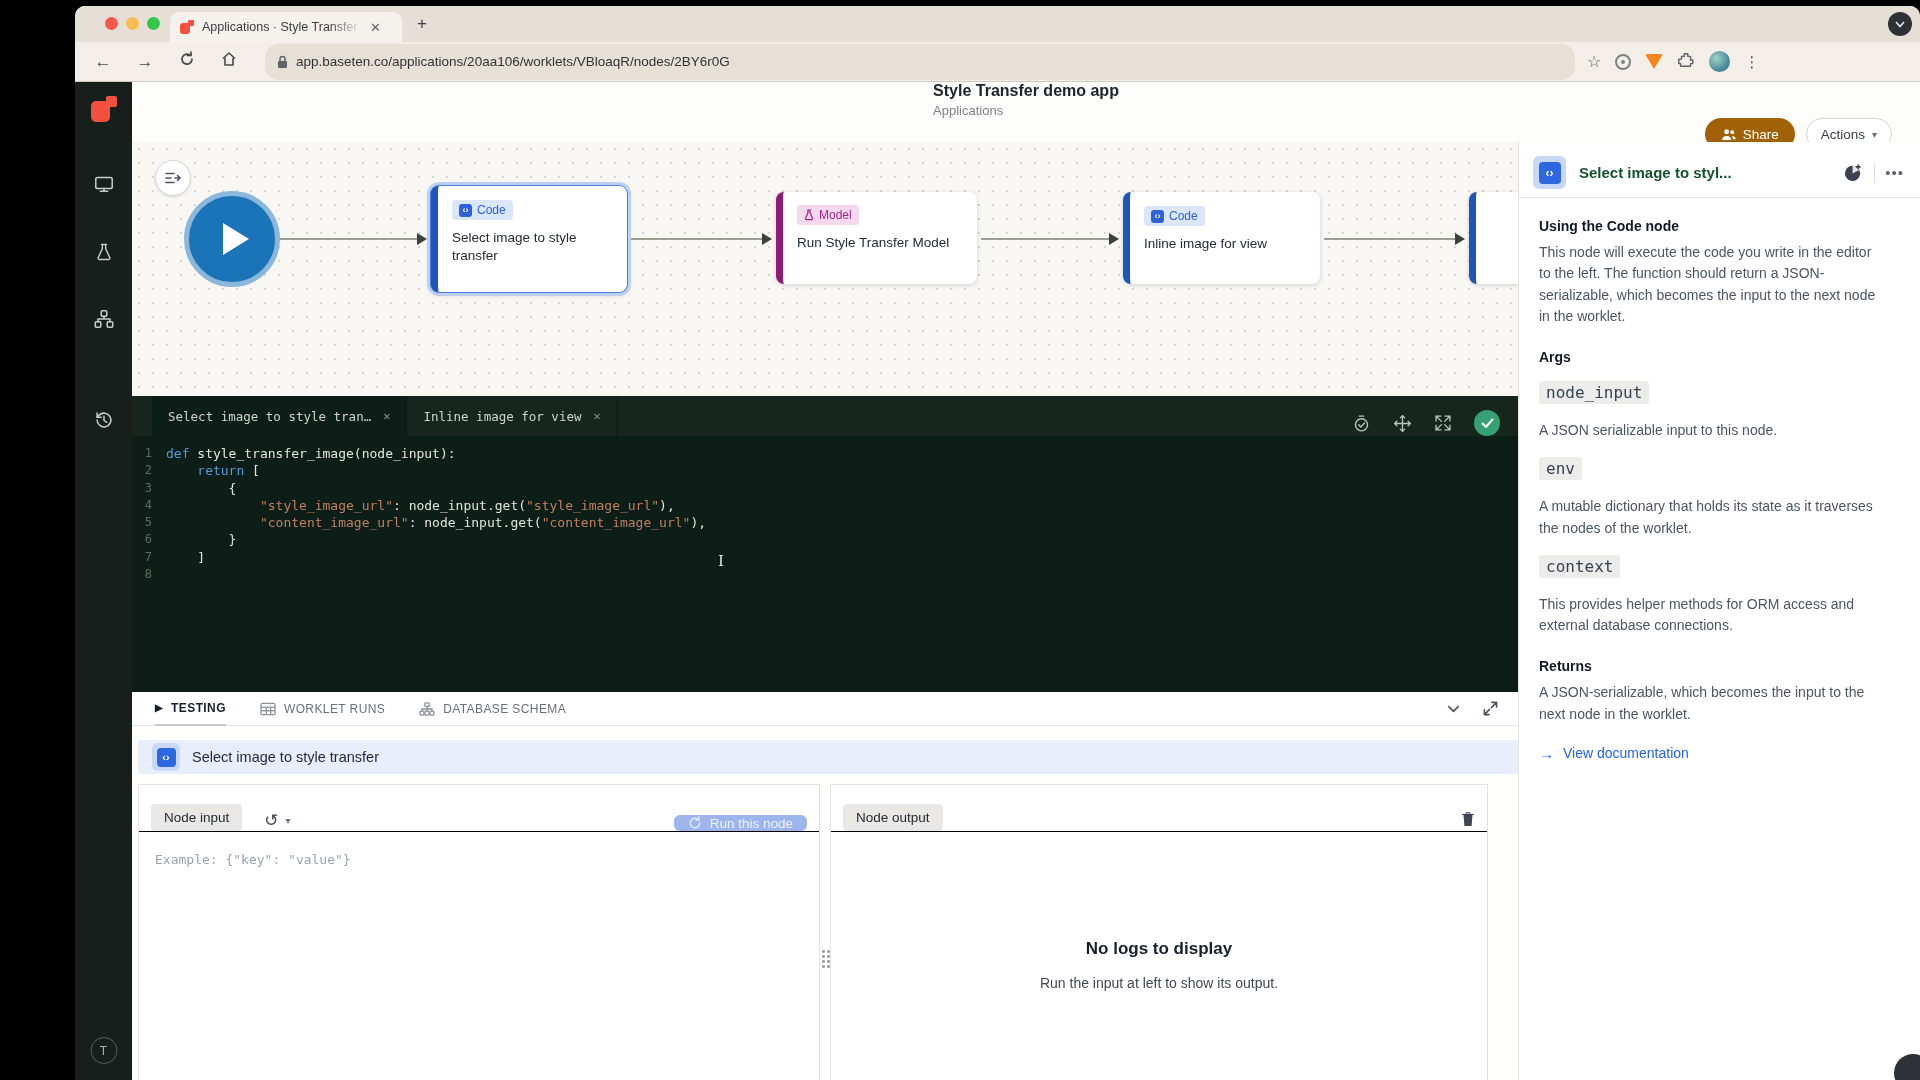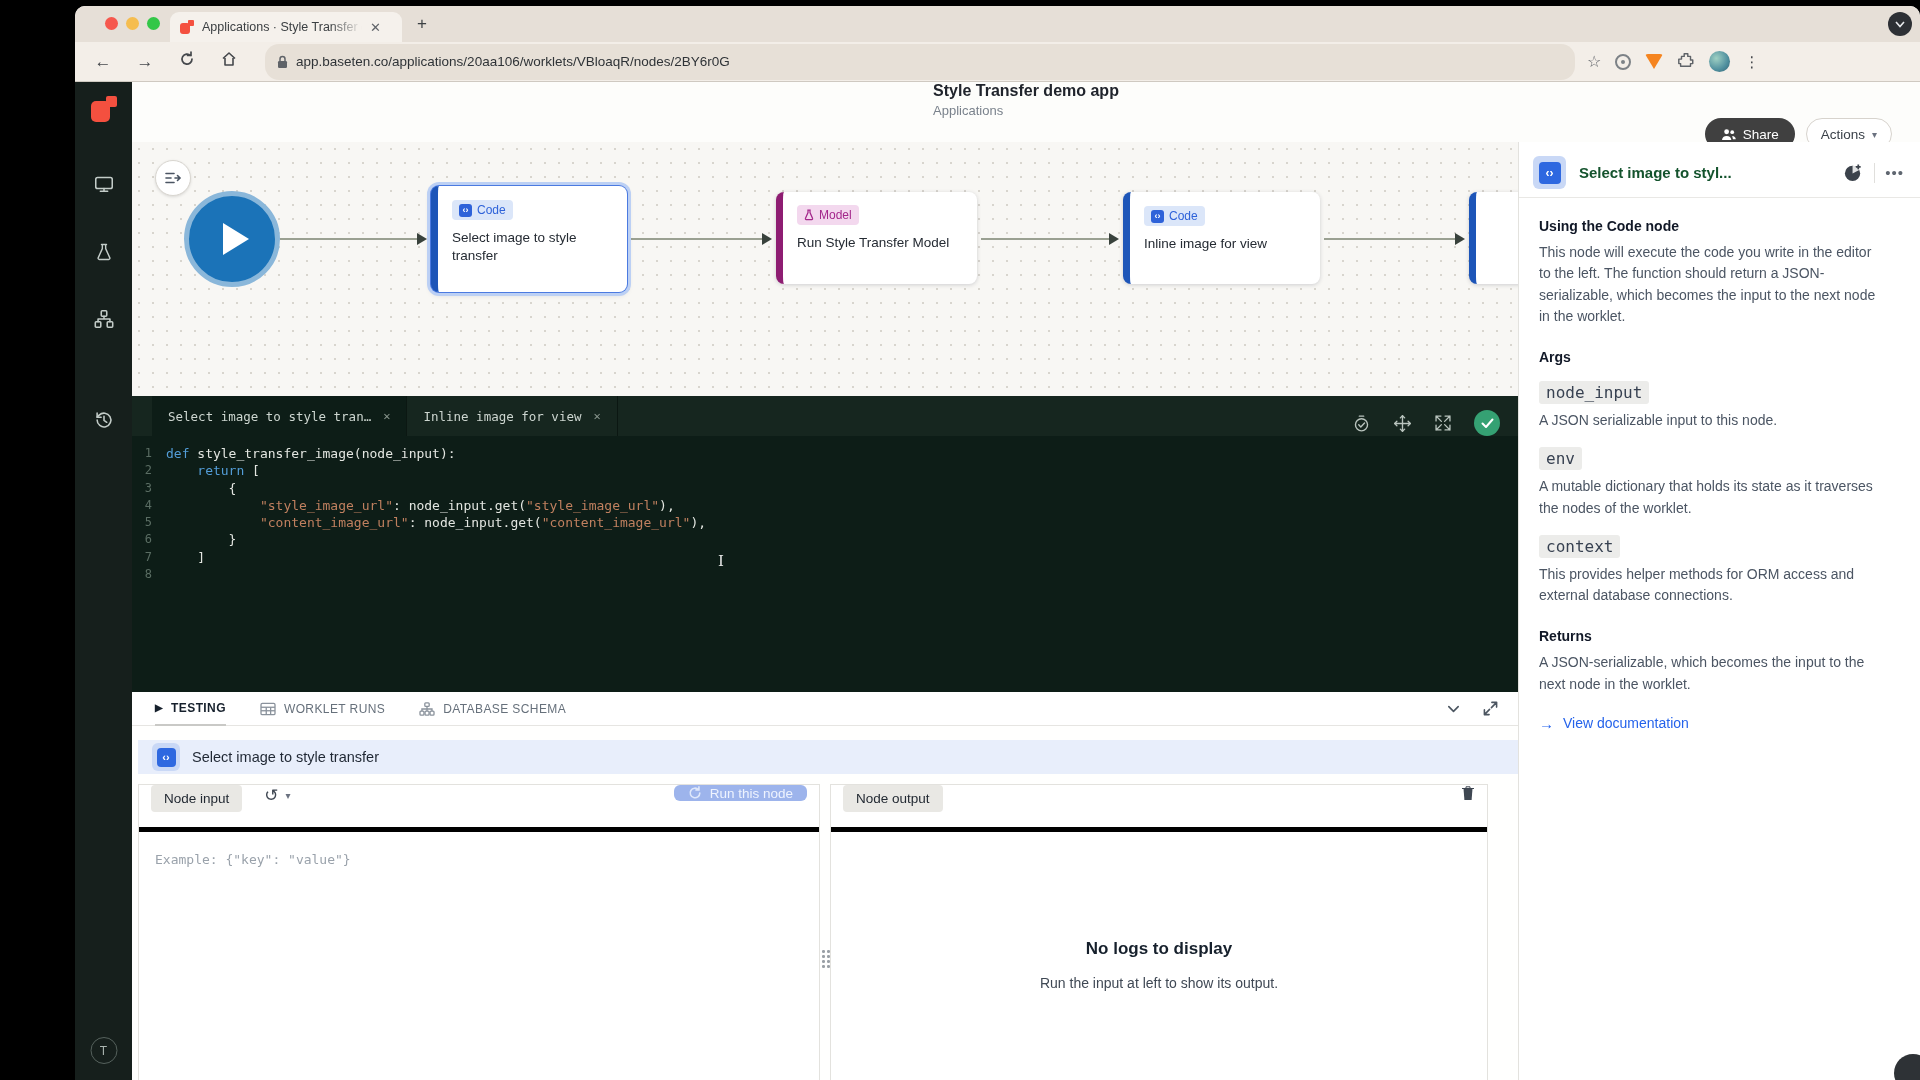--- a/index.html
+++ b/index.html
@@ -38,21 +38,21 @@
   .snav svg { stroke:#c3ccc8; fill:none; stroke-width:1.7; stroke-linecap:round; stroke-linejoin:round; }
   .avatar { position:absolute; bottom:16px; left:50%; transform:translateX(-50%); width:27px; height:27px;
     border-radius:50%; border:1.5px solid #55615c; color:#aab5b0; font-size:12px;
     display:flex; align-items:center; justify-content:center; }
 
   .rightarea { flex:1; display:flex; flex-direction:column; }
   .appheader { height:60px; background:#fdfdfb; display:flex; align-items:center; padding:0 28px;flex-direction:column; }
   .apptitle { font-size:16px; font-weight:700; color:#20242c; }
   .appcrumb { font-size:13px; color:#7a828c; margin-top:3px; }
   .hbtns { margin-left:auto; display:flex; gap:11px; align-items:center; }
-  .share { background:#404040; color:#fff; border-radius:16px; height:32px; padding:0 16px;
+  .share { background:#a16207; color:#fff; border-radius:16px; height:32px; padding:0 16px;
     display:flex; align-items:center; gap:7px; font-size:13.5px;text-align:center; }
   .actions { background:#fff; border:1px solid #d7d3cd; color:#3a4149; border-radius:16px; height:32px;
     padding:0 14px; display:flex; align-items:center; gap:7px; font-size:13.5px; }
   .caret { font-size:10px; color:#6b7280; }
 
   .contentrow { display:flex; height:938px; }
   .maincol { width:1386px; display:flex; flex-direction:column; }
 
   
   .canvas { position:relative; height:254px; background:#f8f7f4; overflow:hidden;
@@ -111,21 +111,21 @@
   .testcontent { position:relative; flex:1; background:#fffffe; }
   .ctxband { margin:14px 0 0 6px; height:34px; background:#e8eefb; display:flex; align-items:center; padding:0 14px; gap:12px; }
   .bigbadge { width:28px; height:28px; border-radius:6px; background:#c9d8f6; display:flex; align-items:center; justify-content:center; }
   .bigbadge .inner { width:19px; height:19px; border-radius:4px; background:#2e68e0; color:#fff; font-size:11px;
     font-weight:700; display:flex; align-items:center; justify-content:center; }
   .ctxtitle { font-size:14.5px; color:#1f2733; }
   .panelrow { position:absolute; left:6px; right:30px; top:58px; bottom:-2px; display:flex; }
   .pbox { border:1px solid #e3e2de; background:#fff; display:flex; flex-direction:column; }
   .pbox.left { width:682px; }
   .pbox.right { flex:1; margin-left:10px; }
-  .phead { height:47px; border-bottom:5px solid #000000; display:flex; align-items:flex-start; padding:0 12px; }
+  .phead { height:47px; border-bottom:1px solid #000000; display:flex; align-items:flex-end; padding:0 12px; }
   .pchip { background:#e9e8e4; border-radius:4px; padding:6px 13px; font-size:13.5px; color:#232a33; }
   .histwrap { display:flex; align-items:center; gap:7px; margin-left:22px; color:#3f4752; }
   .hist { font-size:17px; }
   .runbtn { margin-left:auto; background:#9db4ec; color:#eef3fe; border-radius:6px; height:16px;
     padding:0 14px; display:flex; align-items:center; gap:8px; font-size:13.5px; }
   .runbtn svg { stroke:#dfe8fb; fill:none; stroke-width:1.8; stroke-linecap:round; }
   .pbody { flex:1; padding:18px 16px; }
   .phold { font-family:"DejaVu Sans Mono", monospace; font-size:13px; color:#9aa2ab; }
   .emptyout { text-align:center; margin-top:89px; }
   .emptytitle { font-size:17px; font-weight:700; color:#16202c; }
@@ -142,21 +142,21 @@
     padding:0 16px 0 14px; gap:13px; }
   .docstitle { font-size:15px; font-weight:600; color:#14532d; white-space:nowrap; }
   .docsheadicons { margin-left:auto; display:flex; align-items:center; gap:10px; }
   .vdiv { width:1px; height:20px; background:#e0dfdc; }
   .dots3 { color:#5f6670; font-size:15px; letter-spacing:1px; }
   .docsbody { padding:20px 42px 0 20px; }
   .dh { font-size:14px; font-weight:700; color:#111827; }
   .dp { font-size:14px; color:#4b5563; line-height:1.52; margin-top:8px; }
   .argchip { display:inline-block; font-family:"DejaVu Sans Mono", monospace; font-size:16px; color:#374151;
     background:#ececea; border-radius:3px; padding:2px 7px; margin-top:16px; }
-  .argdesc { font-size:14px; color:#4b5563; line-height:1.52; margin-top:6px; }
+  .argdesc { font-size:14px; color:#4b5563; line-height:1.52; margin-top:16px; }
   .mt22 { margin-top:22px; }
   .doclink { display:flex; align-items:center; gap:9px; margin-top:20px; color:#2563eb; font-size:14px; }
   .doclink .arr { font-size:15px; }
   .fab { position:absolute; right:-12px; bottom:-12px; width:38px; height:38px; border-radius:50%; background:#2e3236; }
 
   .ext-avatar { width:21px; height:21px; border-radius:50%;
     background:radial-gradient(circle at 35% 35%, #9fd0c3, #4f8f9e 60%, #33606f); }
   .fox { width:0; height:0; border-left:9px solid transparent; border-right:9px solid transparent;
     border-top:15px solid #f5841f; border-radius:3px; }
   .kebab { color:#45484c; font-size:15px; letter-spacing:0; }

